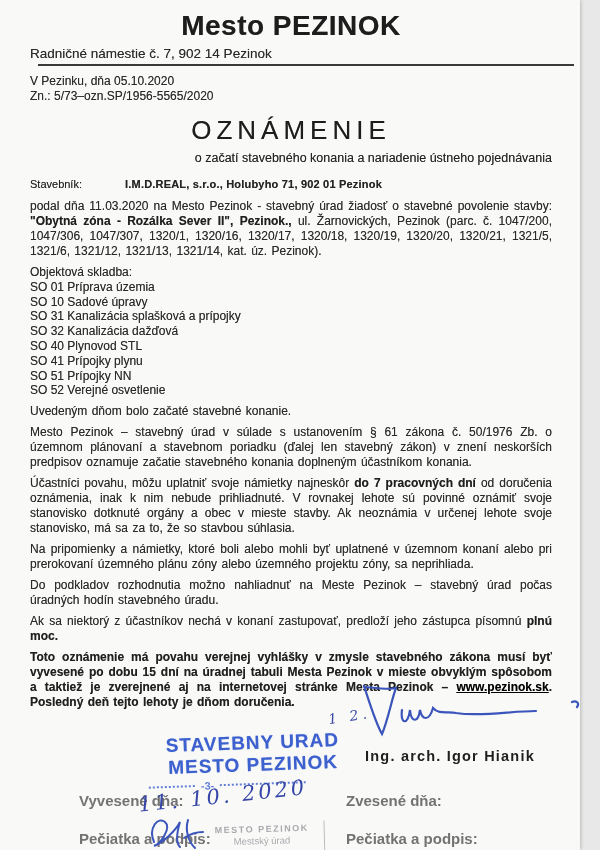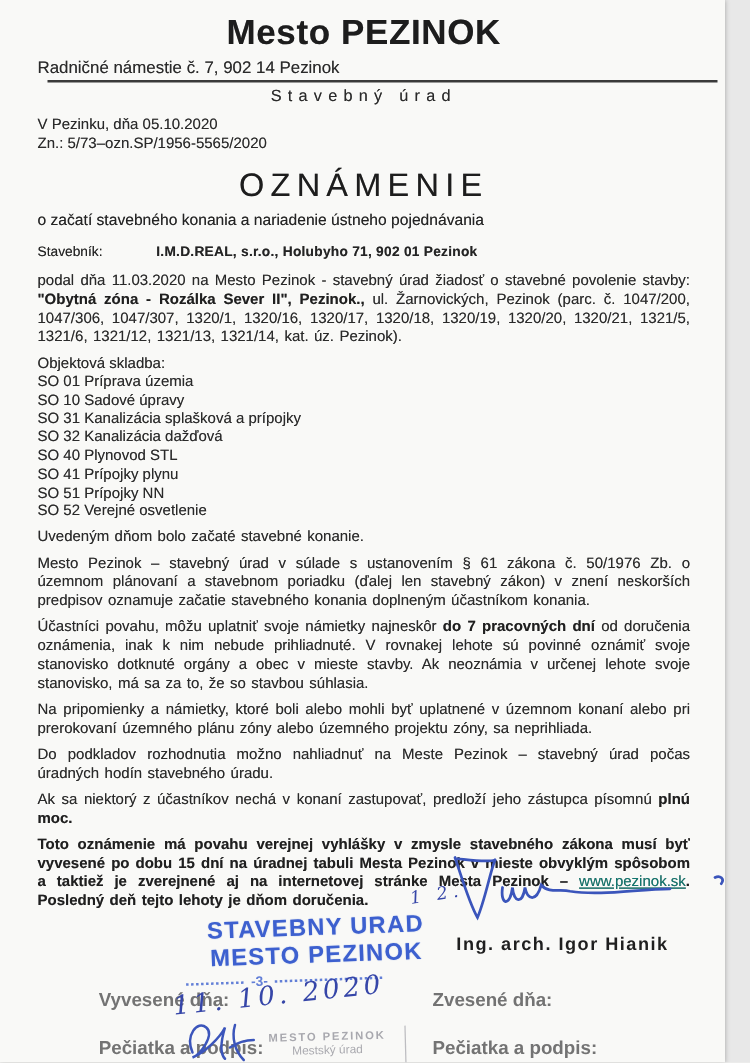--- a/index.html
+++ b/index.html
@@ -19,32 +19,32 @@
     line-height:32px;margin-top:4px;letter-spacing:.5px;color:#1d1d1d;
   }
   .address{text-align:left;font-size:13.5px;line-height:17px;margin-top:3px;color:#2a2a2a;}
   .rule{height:2px;background:#3a3a3a;margin:2px -22px 0 8px;}
   .department{text-align:center;font-size:13px;letter-spacing:5px;margin-top:3px;color:#2a2a2a;}
   .meta{margin-top:8px;font-size:12px;line-height:15px;color:#2a2a2a;}
   .notice-title{
     text-align:center;font-size:26px;font-weight:normal;
     letter-spacing:5px;margin-top:12px;line-height:28px;color:#1d1d1d;
   }
-  .notice-subtitle{text-align:left;font-size:12.5px;margin-top:6px;line-height:16px;}
+  .notice-subtitle{text-align:right;font-size:12.5px;margin-top:6px;line-height:16px;}
   .builder-row{margin-top:10px;font-size:11px;line-height:16px;display:flex;}
   .builder-label{width:75px;}
   .builder-value{font-weight:bold;margin-left:20px;letter-spacing:.2px;}
   .para{
     font-size:12px;line-height:15px;text-align:justify;
     margin:0 0 6px 0;color:#2a2a2a;word-spacing:1px;
   }
   .objects{font-size:12px;line-height:14.8px;margin:0 0 6px 0;color:#2a2a2a;}
   .objects div{white-space:nowrap;}
   b.inline{color:#1f1f1f;}
-  .link{font-weight:normal;text-decoration:underline;color:#0f766e;}
+  .link{font-weight:bold;text-decoration:underline;color:#000000;}
   
   .sig-area{position:absolute;top:688px;left:0;width:600px;height:115px;}
   .stamp{
     position:absolute;left:148px;top:44px;width:210px;
     transform:rotate(-2deg);color:#2f55cc;text-align:center;opacity:.93;
   }
   .stamp-line{font-weight:bold;font-size:19px;letter-spacing:1px;line-height:22px;
     text-shadow:0 0 1px rgba(47,85,204,.45);}
   .stamp-orn{display:flex;align-items:center;gap:6px;margin-top:2px;opacity:.8;}
   .orn{border-top:2px dotted #2f55cc;height:0;}
@@ -78,21 +78,20 @@
 </style>
 </head>
 <body>
 
 <div class="page">
   <div class="content scan-text">
 
     <div class="city-name">Mesto PEZINOK</div>
     <div class="address">Radničné námestie č. 7, 902 14 Pezinok</div>
     <div class="rule"></div>
-    <div class="department">Stavebný úrad</div>
 
     <div class="meta">
       <div>V Pezinku, dňa 05.10.2020</div>
       <div>Zn.: 5/73–ozn.SP/1956-5565/2020</div>
     </div>
 
     <div class="notice-title">OZNÁMENIE</div>
     <div class="notice-subtitle">o začatí stavebného konania a nariadenie ústneho pojednávania</div>
 
     <div class="builder-row">

